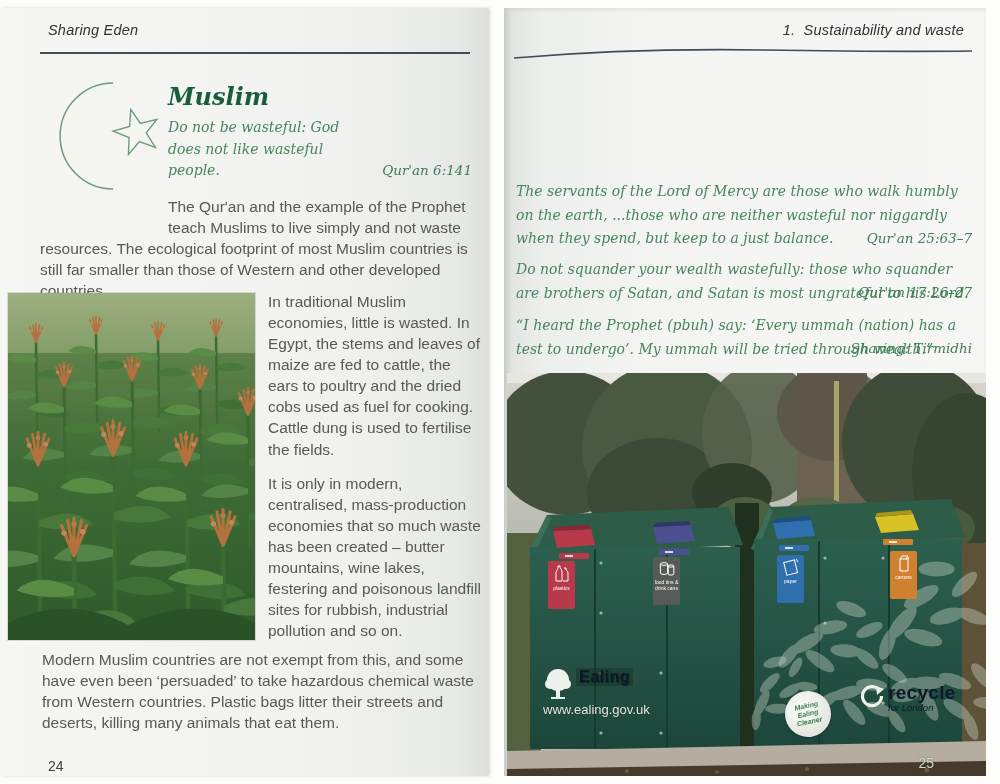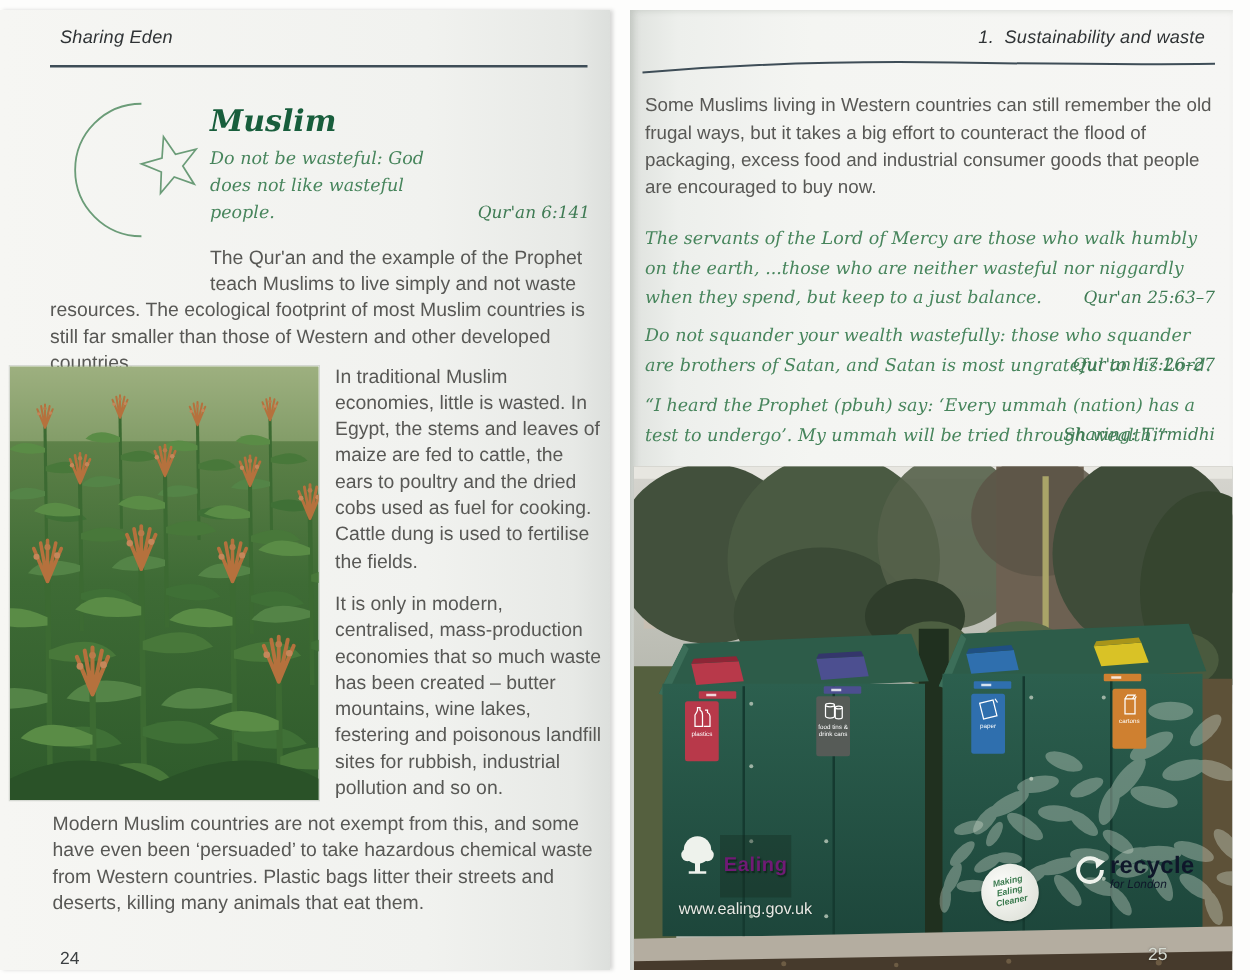--- a/index.html
+++ b/index.html
@@ -42,22 +42,22 @@
   .rp-quote{position:absolute;left:12px;width:456px;font-family:"DejaVu Serif","Liberation Serif",serif;
             font-style:italic;font-size:14px;line-height:1.68;color:#47855c;}
   .q1{top:172px;} .q2{top:250px;} .q3{top:306px;}
   
   .photo-bins{position:absolute;left:3px;top:365px;width:479px;height:403px;overflow:hidden;background:#b9bcb3;}
   .photo-bins svg.scene{position:absolute;left:0;top:0;}
   .bin-label{position:absolute;width:27px;height:48px;border-radius:2px;display:flex;flex-direction:column;
              align-items:center;justify-content:flex-start;padding-top:3px;box-sizing:border-box;z-index:3;}
   .bin-label .lbl-txt{color:#fff;font-size:5px;line-height:1.1;text-align:center;margin-top:2px;}
   .ealing-logo{position:absolute;left:36px;top:295px;z-index:3;width:110px;}
-  .ealing-name{font-weight:bold;font-size:16px;color:#701a75;letter-spacing:.5px;
-               text-shadow:1px 1px 1px rgba(10,30,20,.7);background:rgba(20,40,30,.35);padding:16px 3px;display:inline-block;}
+  .ealing-name{font-weight:bold;font-size:16px;color:#0f172a;letter-spacing:.5px;
+               text-shadow:1px 1px 1px rgba(10,30,20,.7);background:rgba(20,40,30,.35);padding:0 3px;display:inline-block;}
   .ealing-url{font-size:13px;color:#e8ece6;margin-top:1px;text-shadow:0 0 1px rgba(0,0,0,.6);}
   .sticker{position:absolute;left:278px;top:318px;width:46px;height:46px;border-radius:50%;
            background:radial-gradient(circle at 40% 35%,#fdfdfb,#d8dcd2);display:flex;align-items:center;justify-content:center;
            transform:rotate(-12deg);z-index:3;box-shadow:0 1px 2px rgba(0,0,0,.3);}
   .sticker span{font-style:italic;font-size:7px;line-height:1.15;color:#3a7a4e;text-align:center;font-weight:bold;}
   .recycle-logo{position:absolute;left:352px;top:310px;z-index:3;display:flex;align-items:flex-start;}
   .recycle-txt{color:#0f172a;line-height:1;}
   .recycle-word{font-size:19px;font-weight:bold;letter-spacing:.3px;}
   .recycle-sub{font-size:9.5px;font-style:italic;margin-top:1px;}
 </style>
@@ -136,21 +136,20 @@
 
     <div class="pageno pn-left">24</div>
   </div>
 
   <div class="page page-right">
     <div class="pg-header hdr-right">1.  Sustainability and waste</div>
     <svg class="rule-right-svg" width="462" height="14">
       <path d="M2,12 Q120,2 250,4 T460,5" fill="none" stroke="#3e4d57" stroke-width="1.6"></path>
     </svg>
 
-    <p class="rp-para">Some Muslims living in Western countries can still remember the old frugal ways, but it takes a big effort to counteract the flood of packaging, excess food and industrial consumer goods that people are encouraged to buy now.</p>
 
     <div class="rp-quote q1">
       <span>The servants of the Lord of Mercy are those who walk humbly on the earth, ...those who are neither wasteful nor niggardly when they spend, but keep to a just balance.</span>
       <span class="cite cite-abs">Qur'an 25:63–7</span>
     </div>
     <div class="rp-quote q2">
       <span>Do not squander your wealth wastefully: those who squander are brothers of Satan, and Satan is most ungrateful to his Lord.</span>
       <span class="cite cite-abs">Qur'an 17:26–27</span>
     </div>
     <div class="rp-quote q3">

